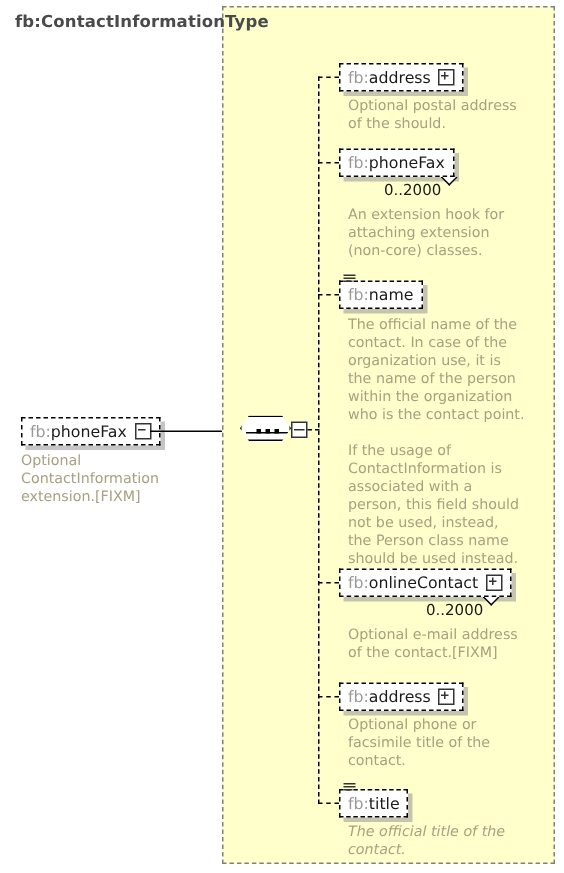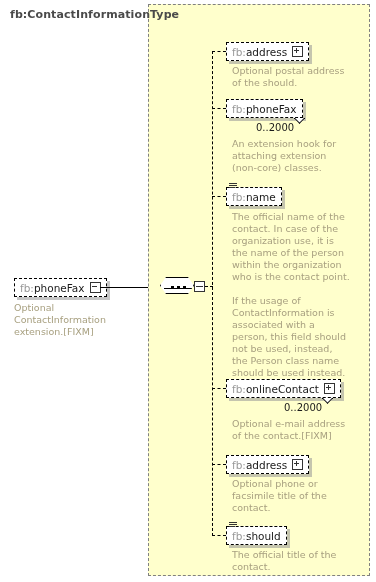--- a/index.html
+++ b/index.html
@@ -315,15 +315,15 @@
 </div>
 <div class="doc" style="left:232px; top:478px;">Optional phone or facsimile title of the contact.</div>
 
 <div class="elem" style="left:226px; top:526px;">
   <span class="doc-marker">
       <i></i>
       <i></i>
       <i></i>
     </span>
   <span class="pfx">fb:</span>
-    <span class="nm">should</span>
-</div>
-<div class="doc" style="left:232px; top:549px;">The official title of the contact.</div>
+    <span class="nm">title</span>
+</div>
+<div class="doc" style="left:232px; top:549px;font-style:italic;">The official title of the contact.</div>
 
 </body></html>

